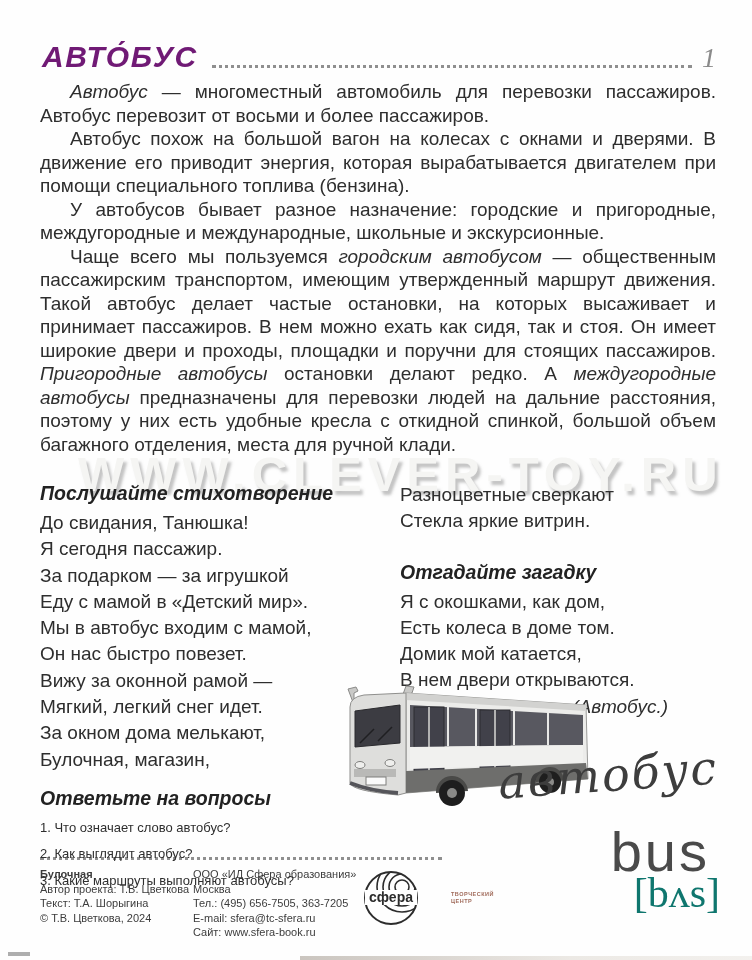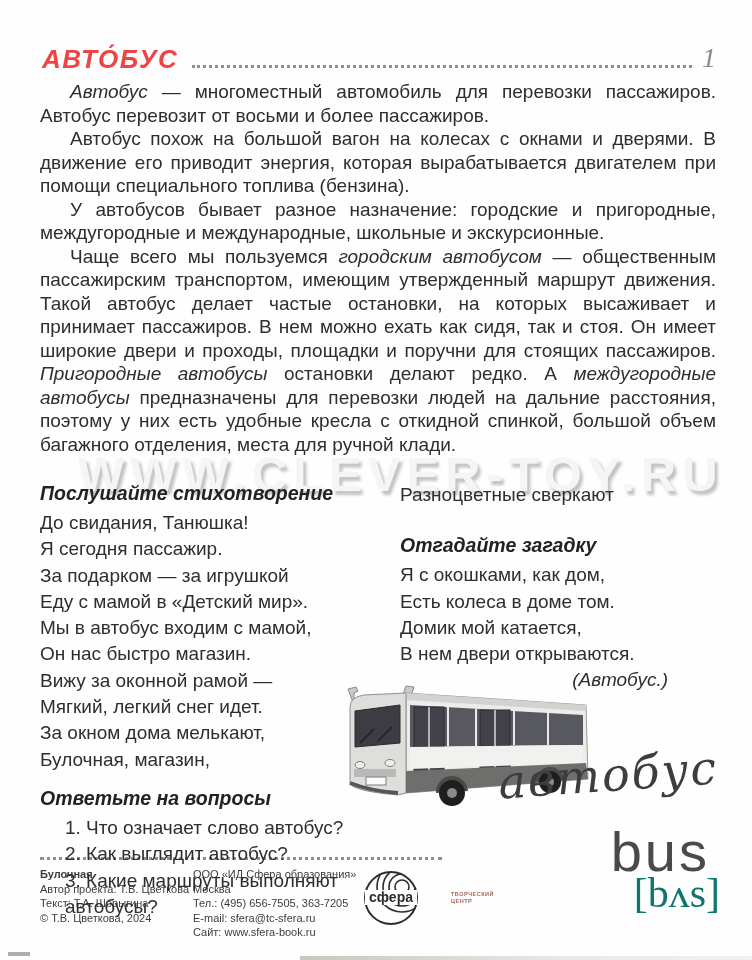--- a/index.html
+++ b/index.html
@@ -5,21 +5,21 @@
   html,body{margin:0;padding:0;background:#ffffff;}
   .page{
     position:relative;width:752px;height:960px;overflow:hidden;
     background:#fefefe;
     font-family:"Liberation Sans",sans-serif;color:#2e2e2e;
   }
   .it{font-style:italic;}
 
   
   .title-row{position:absolute;left:42px;right:36px;top:34px;display:flex;align-items:flex-end;height:38px;}
-  .title{font-size:26px;font-weight:bold;font-style:italic;color:#ef4444;letter-spacing:1.5px;line-height:1;}
+  .title{font-size:30px;font-weight:bold;font-style:italic;color:#701a75;letter-spacing:1.5px;line-height:1;}
   .leader{flex:1;border-bottom:3px dotted #8f8f8f;margin:0 10px 4px 14px;height:1px;}
   .page-num{font-size:28px;font-style:italic;color:#8a8a8a;font-family:"Liberation Serif",serif;line-height:1;padding-bottom:0px;}
 
   
   .body-text{position:absolute;left:40px;right:36px;top:80px;text-align:justify;}
   .body-text p{margin:0;font-size:19px;line-height:23.5px;text-indent:30px;}
 
   
   .watermark{
     position:absolute;left:78px;top:446px;width:660px;
@@ -29,21 +29,21 @@
   }
 
   
   .col-left{position:absolute;left:40px;top:482px;width:340px;z-index:1;}
   .col-right{position:absolute;left:400px;top:482px;width:330px;z-index:1;}
   .sec-heading{font-size:19.5px;font-weight:bold;font-style:italic;margin:0 0 5px 0;color:#222;}
   .verse div{font-size:19px;line-height:26.3px;}
   .gap{height:26px;}
   .gap-sm{height:14px;}
   .riddle-answer{font-size:19px;font-style:italic;line-height:26px;text-align:right;padding-right:62px;}
-  .questions div{font-size:19px;line-height:26.3px;margin-left:25px;}
+  .questions div{font-size:13px;line-height:26.3px;}
 
   
   .bus-wrap{position:absolute;left:340px;top:683px;width:260px;height:126px;z-index:2;}
 
   
   .lbl-cursive{
     position:absolute;right:34px;top:748px;
     font-family:"DejaVu Serif",serif;font-style:italic;
     font-size:46px;color:#3d3d3d;letter-spacing:2px;
     transform:rotate(-4deg);z-index:3;
@@ -93,38 +93,39 @@
   <div class="watermark">WWW.CLEVER-TOY.RU</div>
 
   <div class="col-left">
     <p class="sec-heading">Послушайте стихотворение</p>
     <div class="verse">
       <div>До свидания, Танюшка!</div>
       <div>Я сегодня пассажир.</div>
       <div>За подарком — за игрушкой</div>
       <div>Еду с мамой в «Детский мир».</div>
       <div>Мы в автобус входим с мамой,</div>
-      <div>Он нас быстро магазин.</div>
+      <div>Он нас быстро повезет.</div>
       <div>Вижу за оконной рамой —</div>
       <div>Мягкий, легкий снег идет.</div>
       <div>За окном дома мелькают,</div>
       <div>Булочная, магазин,</div>
     </div>
     <div class="gap-sm"></div>
     <p class="sec-heading">Ответьте на вопросы</p>
     <div class="questions">
       <div>1. Что означает слово автобус?</div>
       <div>2. Как выглядит автобус?</div>
       <div>3. Какие маршруты выполняют автобусы?</div>
     </div>
   </div>
 
   <div class="col-right">
     <div class="verse">
       <div>Разноцветные сверкают</div>
+      <div>Стекла яркие витрин.</div>
     </div>
     <div class="gap"></div>
     <p class="sec-heading">Отгадайте загадку</p>
     <div class="verse">
       <div>Я с окошками, как дом,</div>
       <div>Есть колеса в доме том.</div>
       <div>Домик мой катается,</div>
       <div>В нем двери открываются.</div>
     </div>
     <div class="riddle-answer">(Автобус.)</div>

